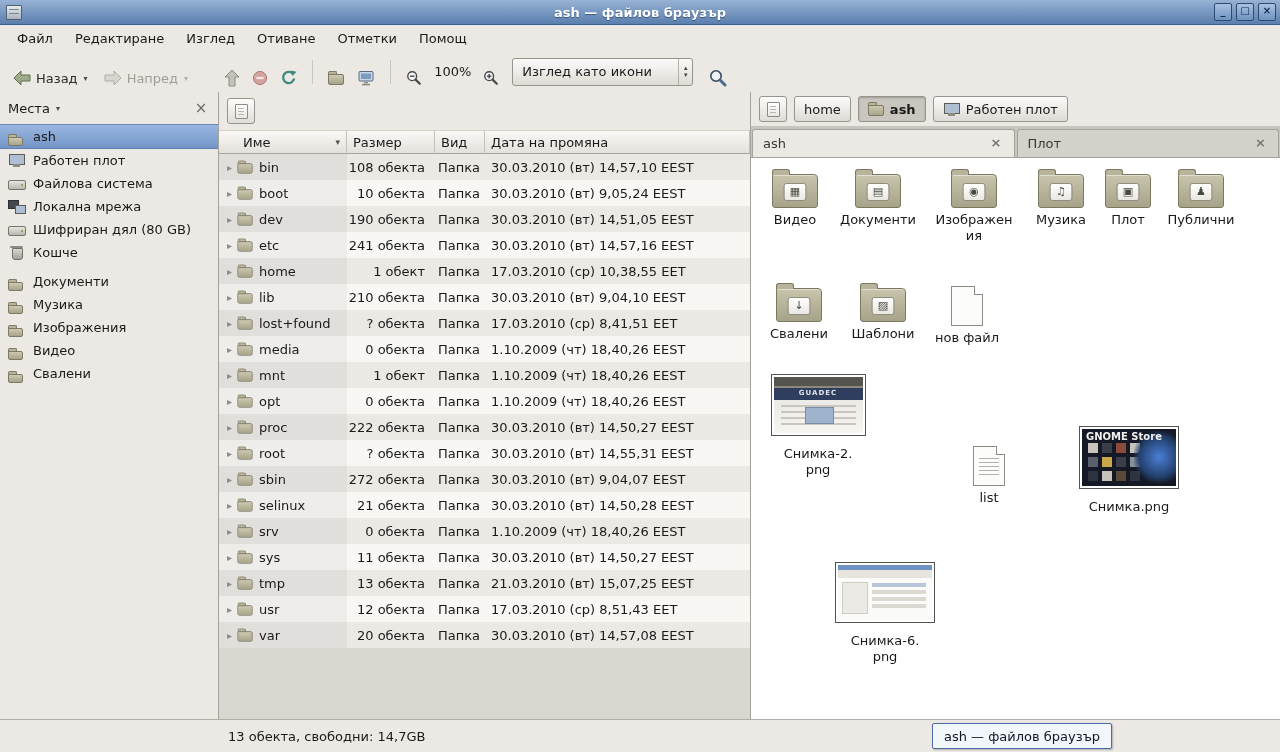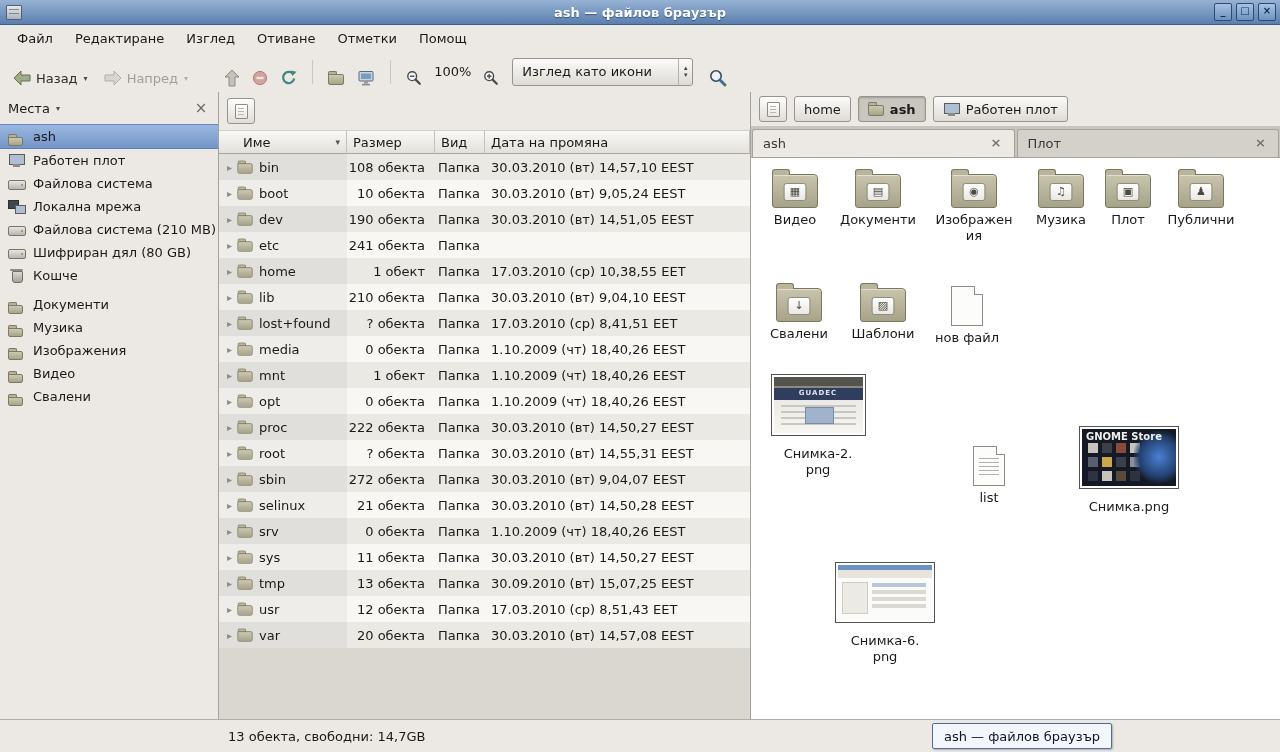--- a/index.html
+++ b/index.html
@@ -323,24 +323,20 @@
           <div class="side-item">
             <span class="ic ic-drive"></span>
             <span class="side-label">Файлова система</span>
           </div>
 
           <div class="side-item">
             <span class="ic ic-network"></span>
             <span class="side-label">Локална мрежа</span>
           </div>
 
-          <div class="side-item">
-            <span class="ic ic-drive"></span>
-            <span class="side-label">Файлова система (210 MB)</span>
-          </div>
 
           <div class="side-item">
             <span class="ic ic-drive"></span>
             <span class="side-label">Шифриран дял (80 GB)</span>
           </div>
 
           <div class="side-item">
             <span class="ic ic-trash"></span>
             <span class="side-label">Кошче</span>
           </div>
@@ -423,20 +419,21 @@
           </div>
 
           <div class="trow">
             <span class="c-name">
               <span class="expander">▸</span>
               <span class="folder-sm"></span>
               <span class="nm">etc</span>
             </span>
             <span class="c-size">241 обекта</span>
             <span class="c-type">Папка</span>
+            <span class="c-date">30.03.2010 (вт) 14,57,16 EEST</span>
           </div>
 
           <div class="trow">
             <span class="c-name">
               <span class="expander">▸</span>
               <span class="folder-sm"></span>
               <span class="nm">home</span>
             </span>
             <span class="c-size">1 обект</span>
             <span class="c-type">Папка</span>
@@ -565,21 +562,21 @@
           </div>
 
           <div class="trow">
             <span class="c-name">
               <span class="expander">▸</span>
               <span class="folder-sm"></span>
               <span class="nm">tmp</span>
             </span>
             <span class="c-size">13 обекта</span>
             <span class="c-type">Папка</span>
-            <span class="c-date">30.09.2010 (вт) 15,07,25 EEST</span>
+            <span class="c-date">21.03.2010 (вт) 15,07,25 EEST</span>
           </div>
 
           <div class="trow">
             <span class="c-name">
               <span class="expander">▸</span>
               <span class="folder-sm"></span>
               <span class="nm">usr</span>
             </span>
             <span class="c-size">12 обекта</span>
             <span class="c-type">Папка</span>

